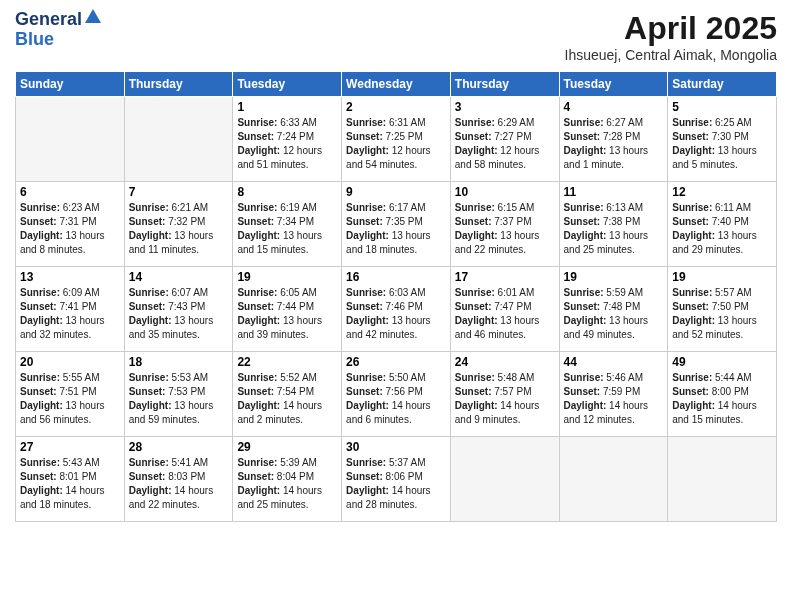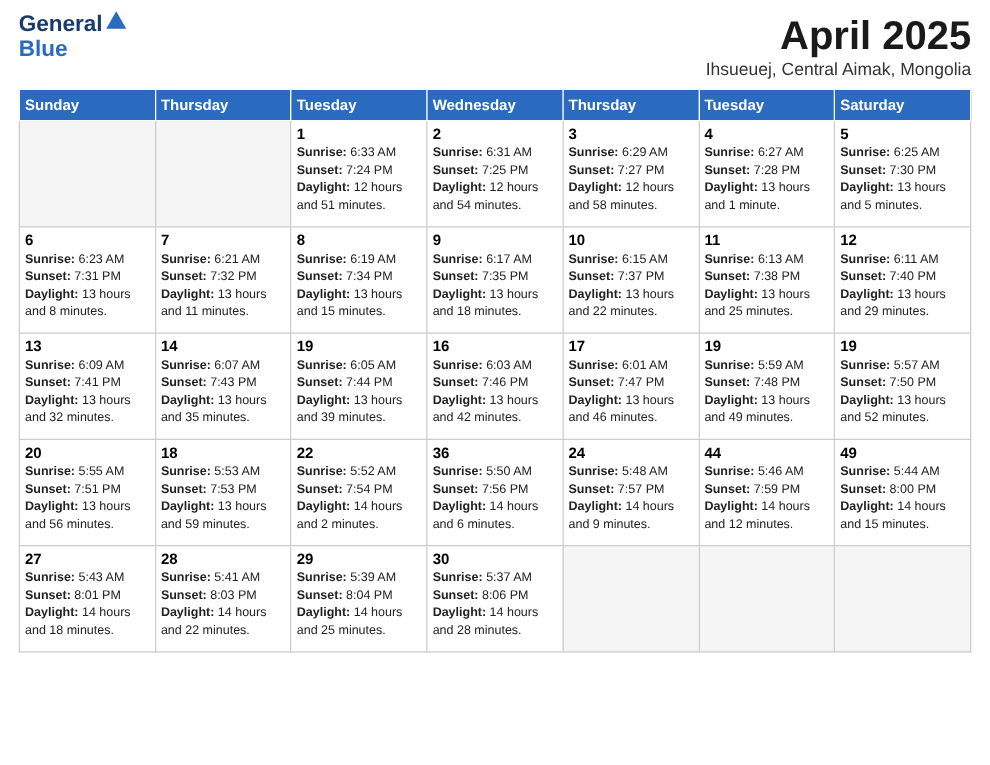--- a/index.html
+++ b/index.html
@@ -200,21 +200,21 @@
           </td>
           <td>
             <span class="day-num">18</span>
             <div class="day-info"><strong>Sunrise:</strong> 5:53 AM<br><strong>Sunset:</strong> 7:53 PM<br><strong>Daylight:</strong> 13 hours<br>and 59 minutes.</div>
           </td>
           <td>
             <span class="day-num">22</span>
             <div class="day-info"><strong>Sunrise:</strong> 5:52 AM<br><strong>Sunset:</strong> 7:54 PM<br><strong>Daylight:</strong> 14 hours<br>and 2 minutes.</div>
           </td>
           <td>
-            <span class="day-num">36</span>
+            <span class="day-num">26</span>
             <div class="day-info"><strong>Sunrise:</strong> 5:50 AM<br><strong>Sunset:</strong> 7:56 PM<br><strong>Daylight:</strong> 14 hours<br>and 6 minutes.</div>
           </td>
           <td>
             <span class="day-num">24</span>
             <div class="day-info"><strong>Sunrise:</strong> 5:48 AM<br><strong>Sunset:</strong> 7:57 PM<br><strong>Daylight:</strong> 14 hours<br>and 9 minutes.</div>
           </td>
           <td>
             <span class="day-num">44</span>
             <div class="day-info"><strong>Sunrise:</strong> 5:46 AM<br><strong>Sunset:</strong> 7:59 PM<br><strong>Daylight:</strong> 14 hours<br>and 12 minutes.</div>
           </td>

